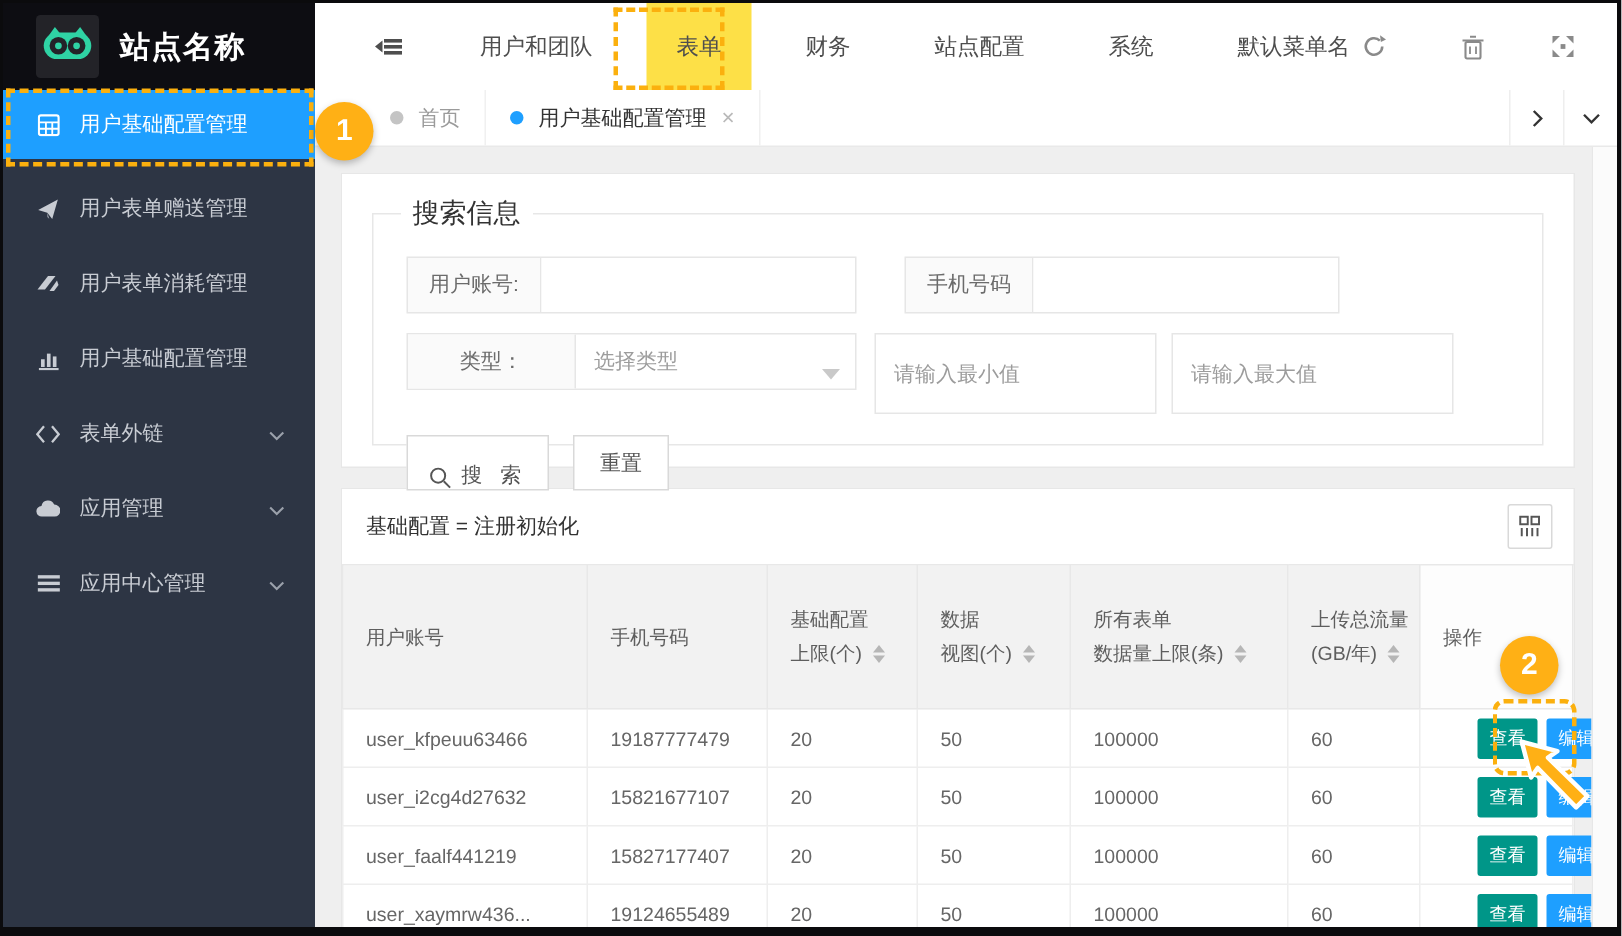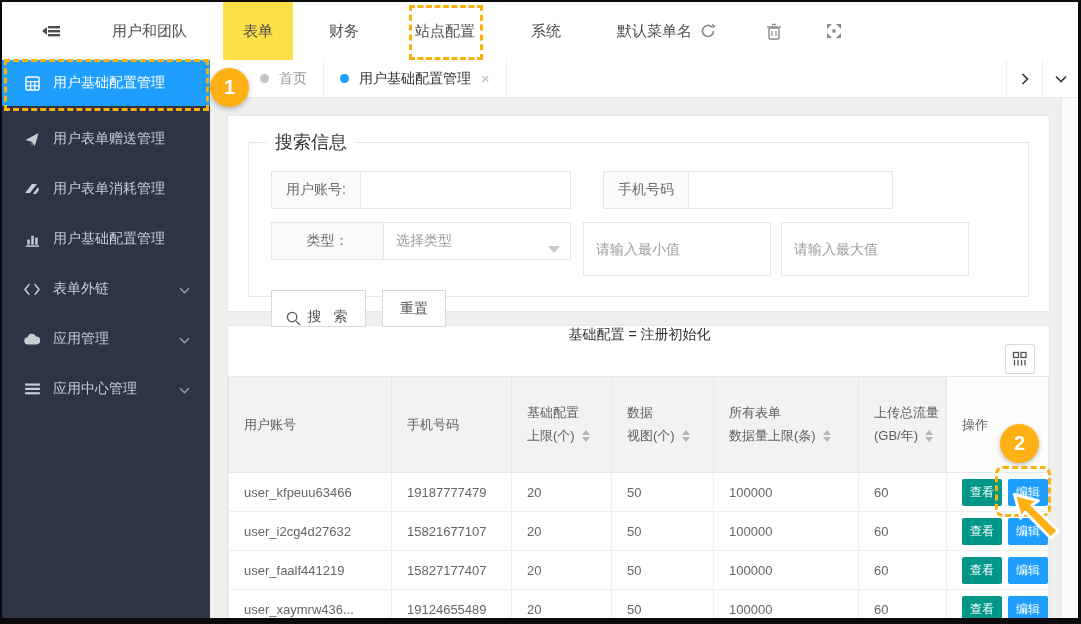--- a/index.html
+++ b/index.html
@@ -55,46 +55,60 @@
   .select-box { position:relative; display:flex; align-items:center; font-size:14px; color:#9c9c9c; padding:0 12px; cursor:pointer; }
   .select-caret { position:absolute; right:10px; bottom:6px; width:0; height:0; border-left:6px solid transparent; border-right:6px solid transparent; border-top:7px solid #c9c9c9; }
   .btn-row { margin-top:14px; margin-left:8px; display:flex; }
   .btn { height:37px; background:#fff; border:1px solid #d9d9d9; font-size:14px; color:#555; display:flex; align-items:center; justify-content:center; cursor:pointer; }
   .btn-search { width:95px; letter-spacing:4px;align-items:flex-end; }
   .btn-search svg { margin-right:7px; }
   .btn-reset { width:64px; margin-left:16px; }
 
   
   .table-card { margin-top:13px; height:340px; }
-  .table-head-bar { height:50px; display:flex; align-items:center; padding:0 14px 0 16px;flex-direction:column; }
+  .table-head-bar { height:50px; display:flex; align-items:center; padding:0 14px 0 16px; }
   .table-title { font-size:14px; color:#333; }
   .col-config-btn { margin-left:auto; width:30px; height:30px; border:1px solid #d9d9d9; border-radius:2px; background:#fff; display:flex; align-items:center; justify-content:center; cursor:pointer; }
   table.data { width:100%; border-collapse:collapse; table-layout:fixed; }
   table.data th { background:#f2f2f2; font-weight:normal; font-size:13px; color:#5e5e5e; text-align:left; height:96px; padding-left:15px; border:1px solid #e8e8e8; border-top:1px solid #e8e8e8; vertical-align:middle; }
   table.data th.op-col { background:#fdfdfd; }
   table.data th .hl { display:flex; align-items:center; margin:5px 0; }
   table.data td { font-size:13px; color:#666; height:39px; padding-left:15px; border:1px solid #eee; background:#fff; }
   .sort-caret { display:inline-flex; flex-direction:column; margin-left:7px; }
   .sort-caret i { display:block; width:0; height:0; border-left:4px solid transparent; border-right:4px solid transparent; }
   .sort-caret .up { border-bottom:5px solid #b6b6b6; margin-bottom:2px; }
   .sort-caret .dn { border-top:5px solid #b6b6b6; }
-  .op-cell { display:flex; gap:6px; align-items:flex-start; }
+  .op-cell { display:flex; gap:6px; align-items:flex-start;margin-left:23px; }
   .badge { color:#fff; font-size:12px; padding:5px 8px; border-radius:2px; cursor:pointer; white-space:nowrap; }
 
   
   .ann { position:absolute; z-index:60; pointer-events:none; }
   .dashed-box { border:3px dashed #fbb00e; }
   .step-circle { width:39px; height:39px; border-radius:50%; background:#ffb015; color:#fff; font-size:20px; font-weight:bold; display:flex; align-items:center; justify-content:center; box-shadow:0 2px 5px rgba(0,0,0,.25); }
 </style>
 </head>
 <body>
 
 <div class="frame">
 
   <div class="header">
+    <div class="logo-area">
+      <div class="logo-box">
+        <svg width="34" height="28" viewBox="0 0 36 30">
+          <polygon points="4,8 9,1 13,6" fill="#2fd3a4"></polygon>
+          <polygon points="23,6 27,1 32,8" fill="#2fd3a4"></polygon>
+          <rect x="1" y="5" width="34" height="19" rx="9.5" fill="#2fd3a4"></rect>
+          <circle cx="11.5" cy="14.5" r="6.3" fill="#232328"></circle>
+          <circle cx="24.5" cy="14.5" r="6.3" fill="#232328"></circle>
+          <circle cx="11.5" cy="14.5" r="2.4" fill="#2fd3a4"></circle>
+          <circle cx="24.5" cy="14.5" r="2.4" fill="#2fd3a4"></circle>
+        </svg>
+      </div>
+      <div class="brand-title">站点名称</div>
+    </div>
     <div class="topnav">
         <div class="nav-icon-btn">
           <svg width="18" height="16" viewBox="0 0 18 16">
             <polygon points="0,8 5,4 5,12" fill="#4e4e4e"></polygon>
             <rect x="6" y="3" width="12" height="2.4" fill="#4e4e4e"></rect>
             <rect x="6" y="7" width="12" height="2.4" fill="#4e4e4e"></rect>
             <rect x="6" y="11" width="12" height="2.4" fill="#4e4e4e"></rect>
           </svg>
         </div>
         <div class="nav-item">

